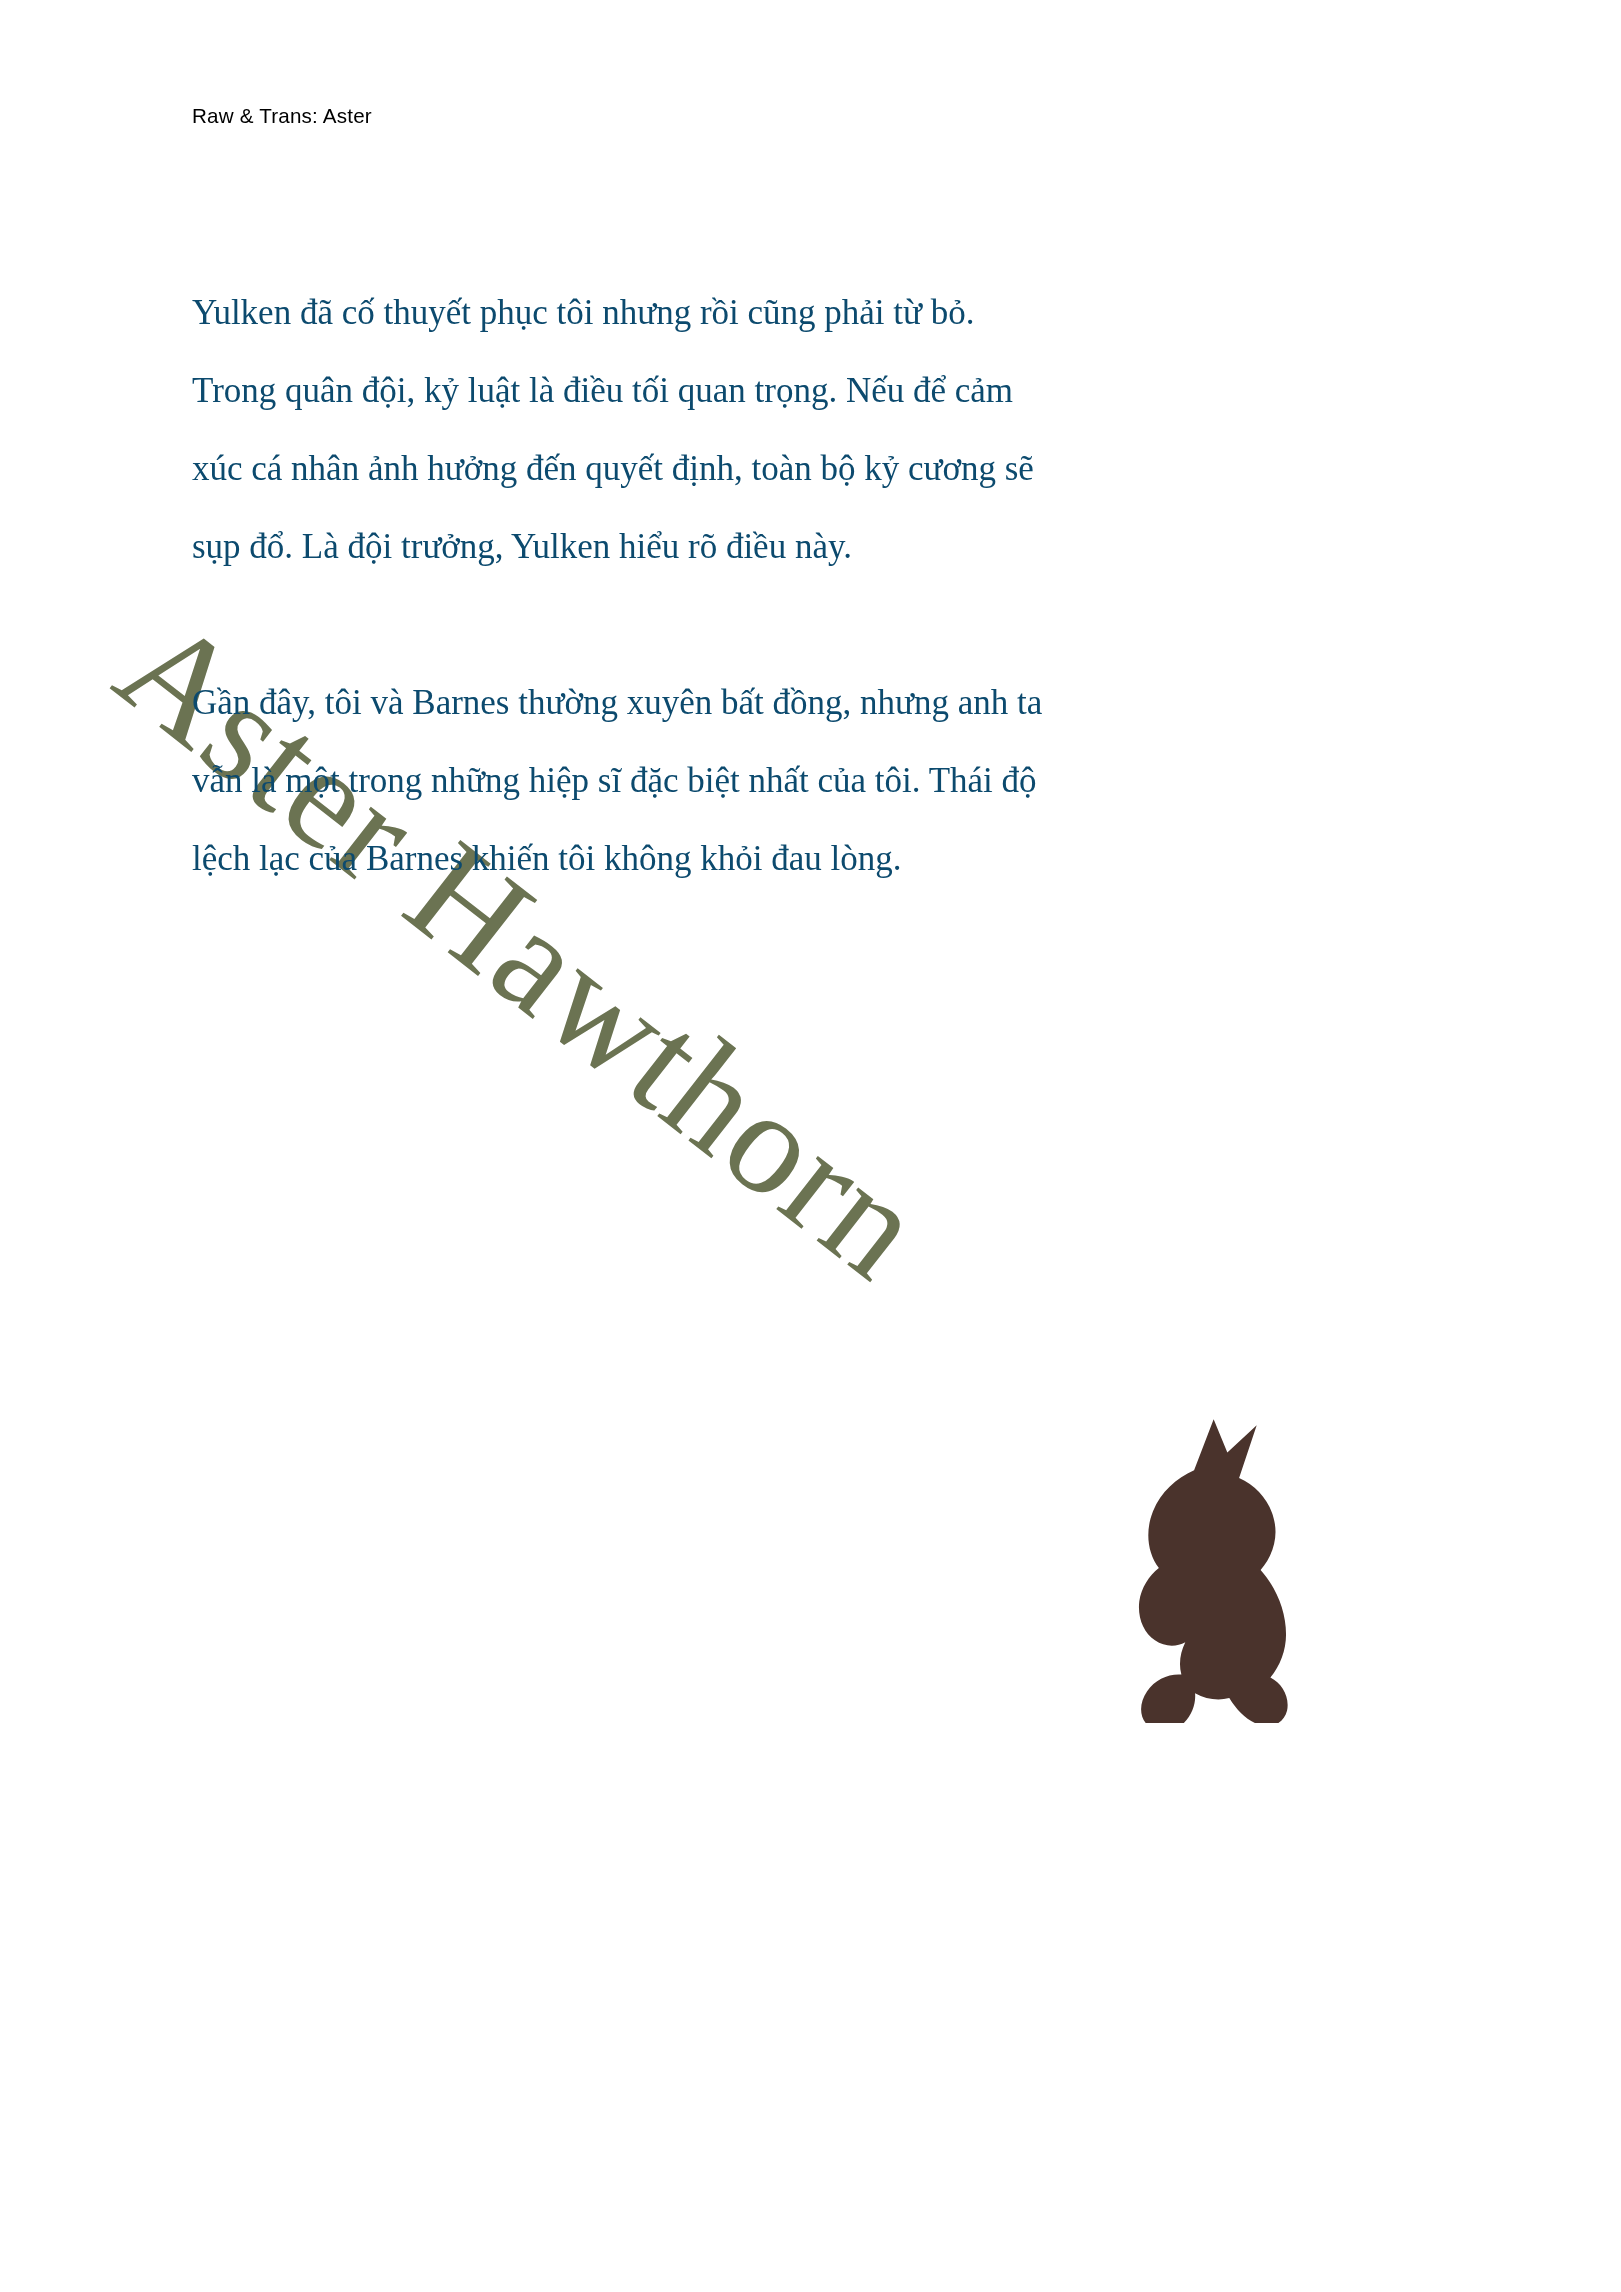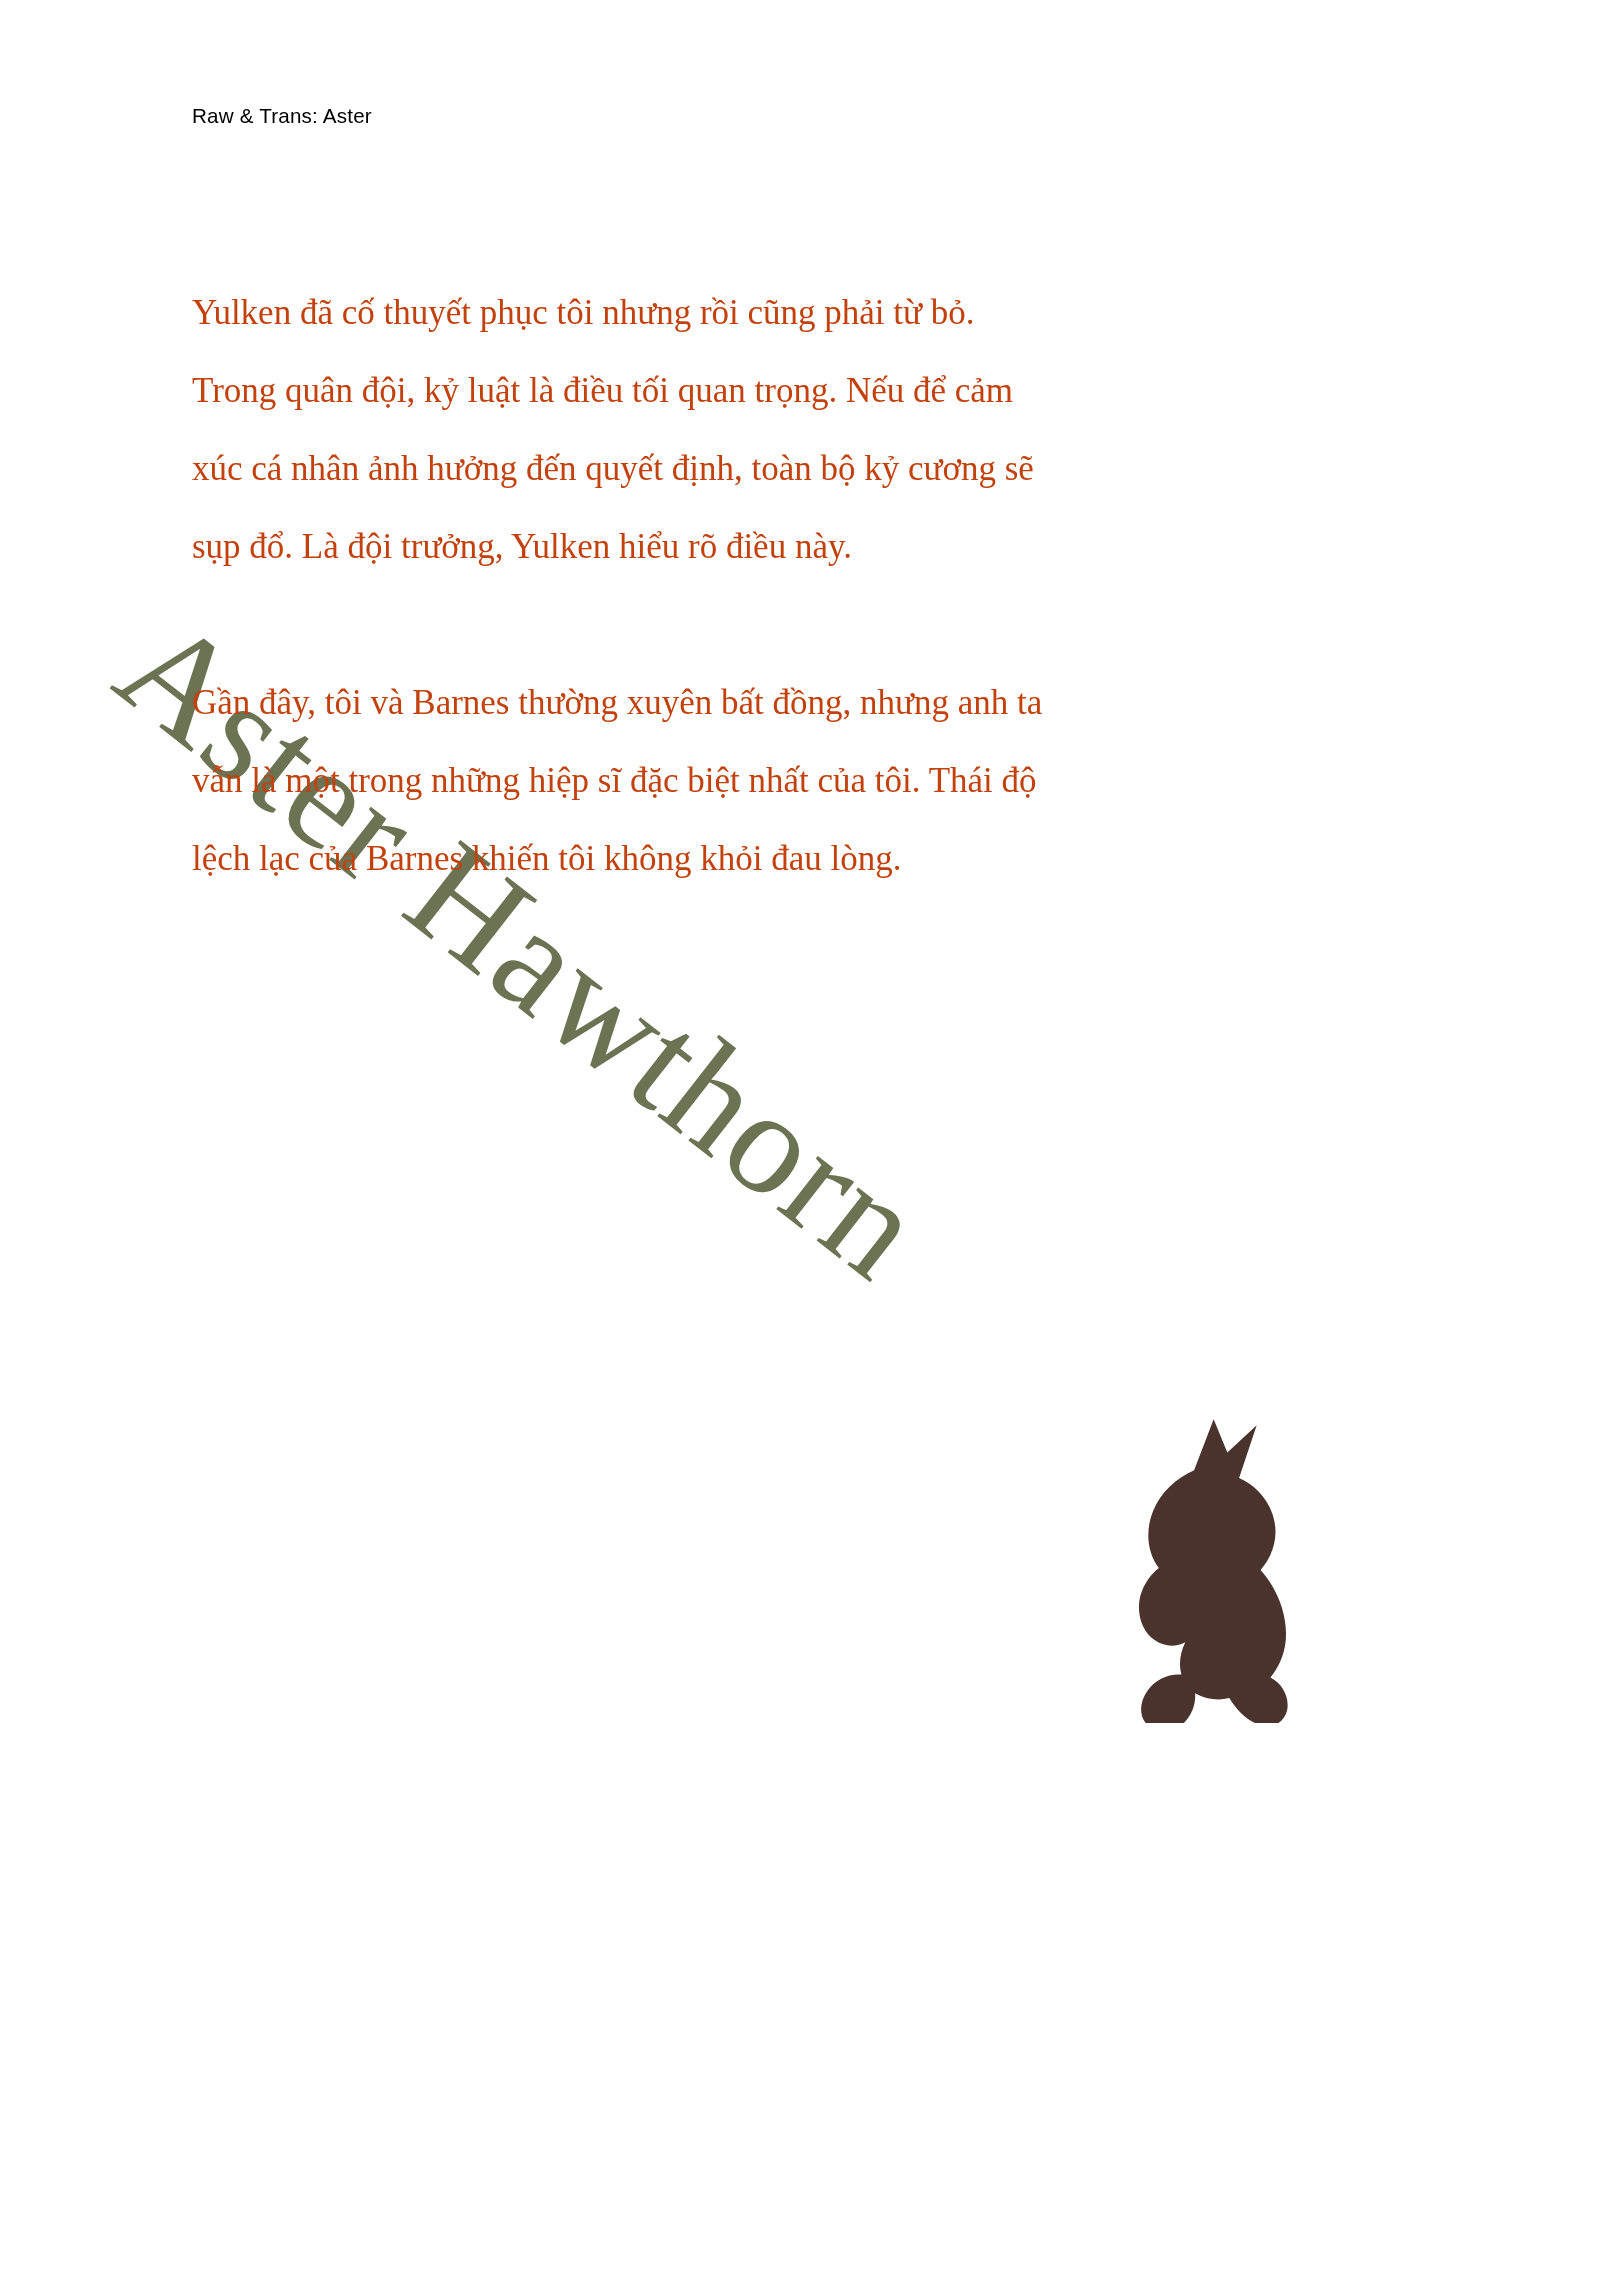--- a/index.html
+++ b/index.html
@@ -64,21 +64,21 @@
   
   .body-text {
     position: absolute;
     left: 192px;
     top: 274px;
     width: 1206px;
   }
   .para {
     font-size: 35px;
     line-height: 78px;
-    color: #c2410c;
+    color: #0c4a6e;
     margin: 0 0 78px 0;
     white-space: pre-line;
     width: 1191px;
   }
   .para:last-child { margin-bottom: 0; }
 </style>
 </head>
 <body>
 
 <div class="page" style="background: rgb(255, 255, 255);">

